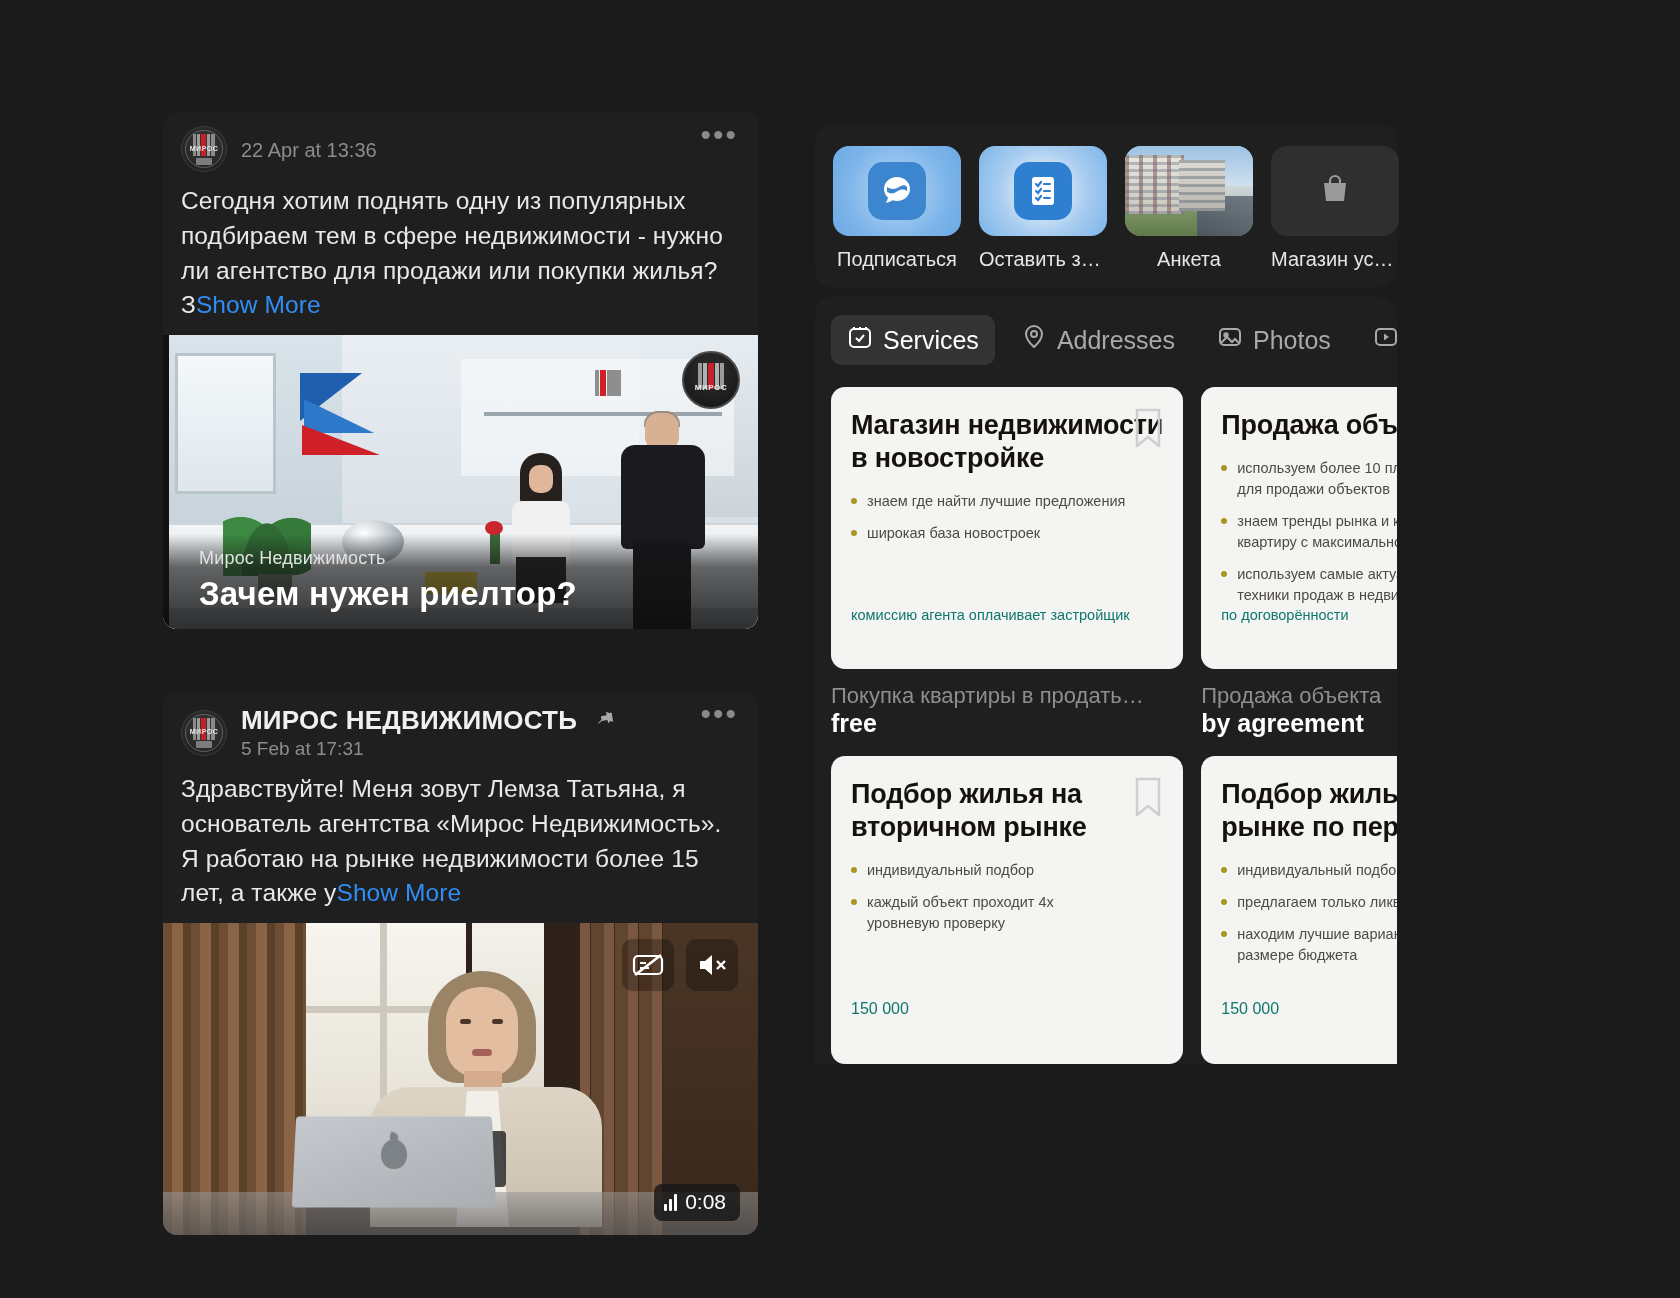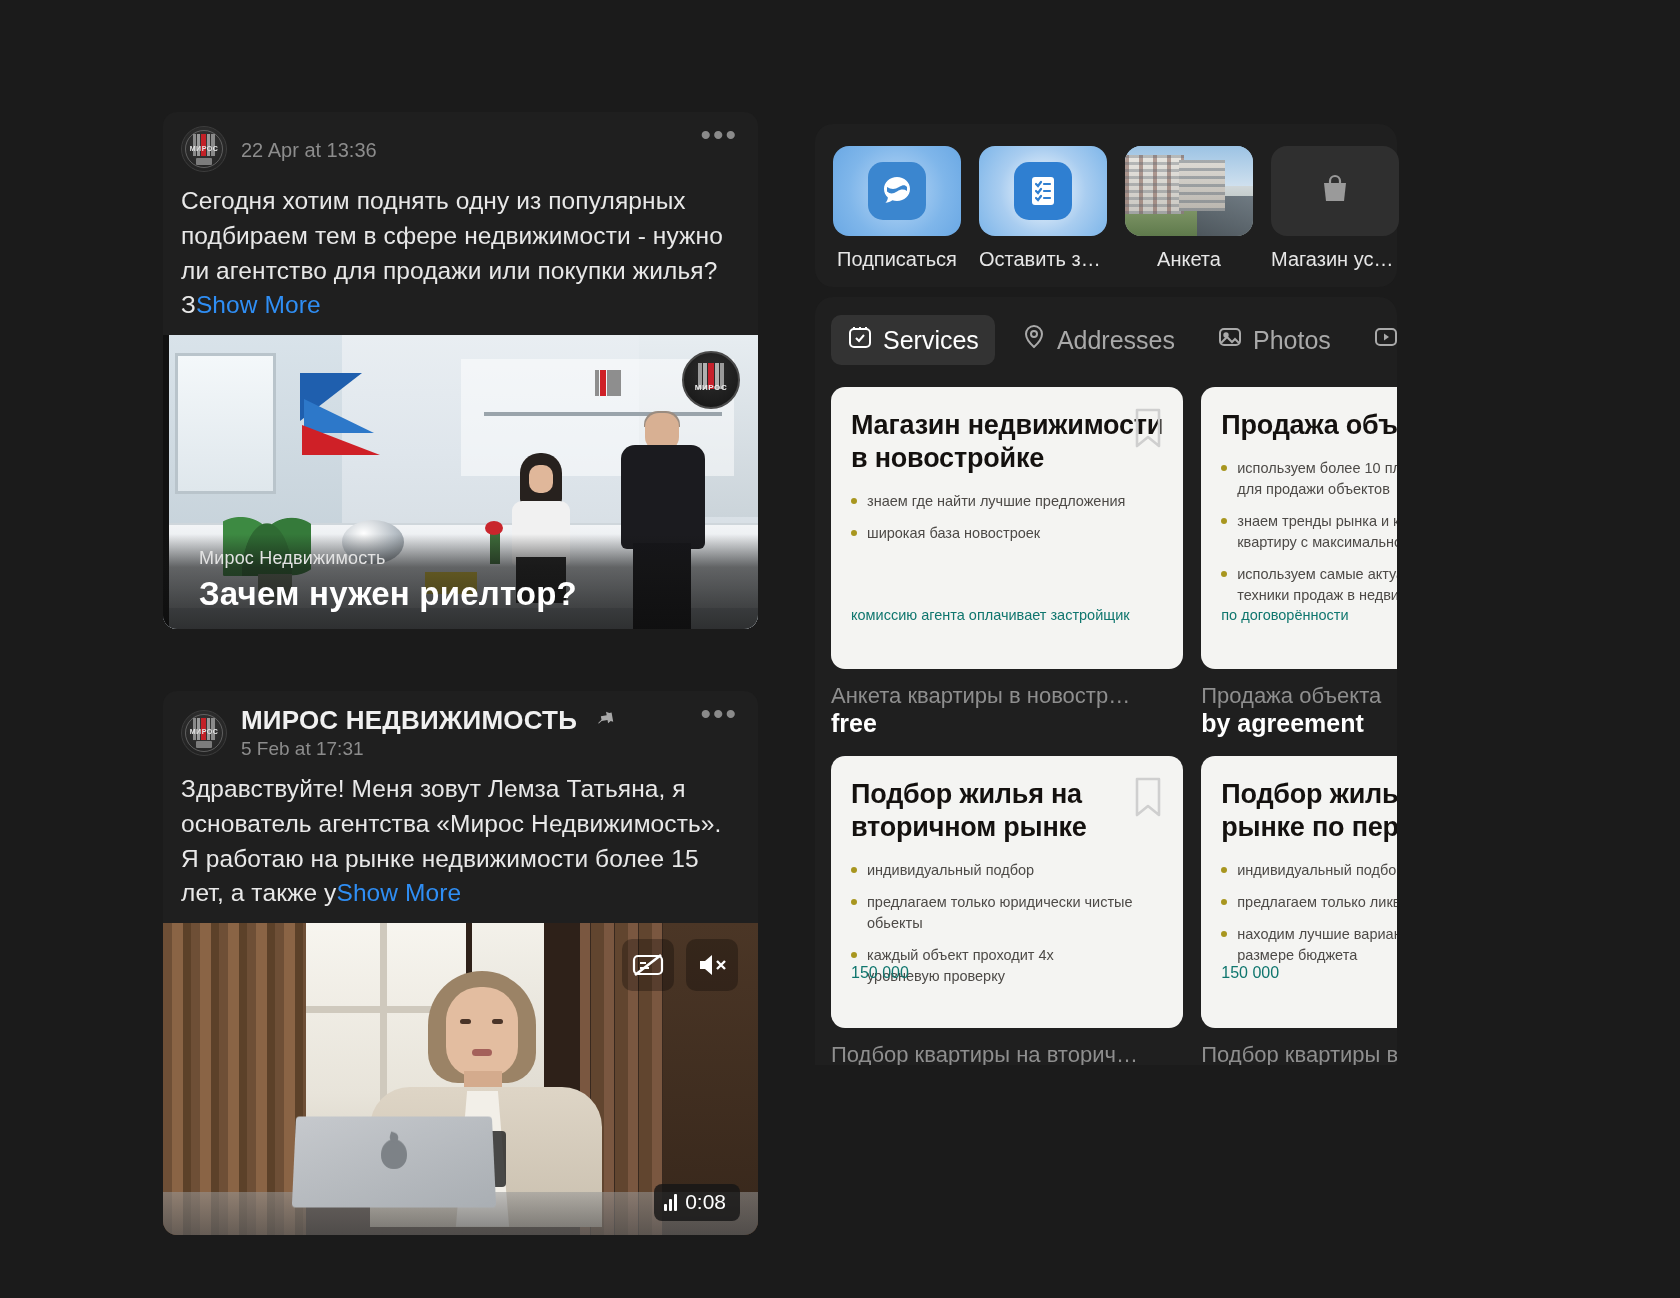--- a/index.html
+++ b/index.html
@@ -513,21 +513,21 @@
   }
   .svc { }
   .svc-card {
     position: relative;
     background: #f4f4f2;
     border-radius: 14px;
     padding: 22px 20px 18px 20px;
     height: 282px;
     overflow: hidden;
   }
-  .svc-card.short { height: 272px; }
+  .svc-card.short { height: 308px; }
   .svc-title {
     color: #14110f;
     font-size: 27px;
     font-weight: bold;
     line-height: 1.22;
     letter-spacing: -.2px;
     margin-bottom: 16px;
     white-space: nowrap;
   }
   .svc-title span { display: block; }
@@ -848,21 +848,21 @@
               <li><span>знаем где найти лучшие предложения</span></li>
               <li><span>широкая база новостроек</span></li>
             </ul>
             <div class="svc-price-in">комиссию агента оплачивает застройщик</div>
             <span class="bookmark">
               <svg width="38" height="46" viewBox="0 0 38 46" fill="none" stroke="#cfcfcf" stroke-width="2.6" stroke-linejoin="round">
                 <path d="M8 5h22v36l-11-9-11 9z"></path>
               </svg>
             </span>
           </div>
-          <div class="svc-sub">Анкета квартиры в новостр…</div>
+          <div class="svc-sub">Покупка квартиры в продать…</div>
           <div class="svc-price">free</div>
         </div>
 
         <div class="svc">
           <div class="svc-card">
             <div class="svc-title">
               <span>Продажа объекта</span>
               <span></span>
             </div>
             <ul class="svc-list">
@@ -878,21 +878,20 @@
         </div>
 
         <div class="svc">
           <div class="svc-card short">
             <div class="svc-title">
               <span>Подбор жилья на</span>
               <span>вторичном рынке</span>
             </div>
             <ul class="svc-list">
               <li><span>индивидуальный подбор</span></li>
-              <li><span>предлагаем только юридически чистые</span><span class="wrap2">обьекты</span></li>
               <li><span>каждый объект проходит 4х</span><span class="wrap2">уровневую проверку</span></li>
             </ul>
             <div class="svc-price-in big">150 000</div>
             <span class="bookmark">
               <svg width="38" height="46" viewBox="0 0 38 46" fill="none" stroke="#cfcfcf" stroke-width="2.6" stroke-linejoin="round">
                 <path d="M8 5h22v36l-11-9-11 9z"></path>
               </svg>
             </span>
           </div>
           <div class="svc-sub">Подбор квартиры на вторич…</div>

